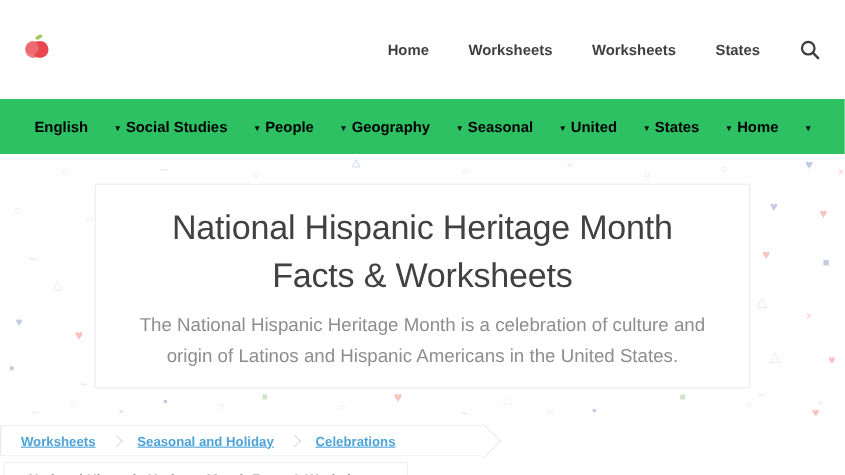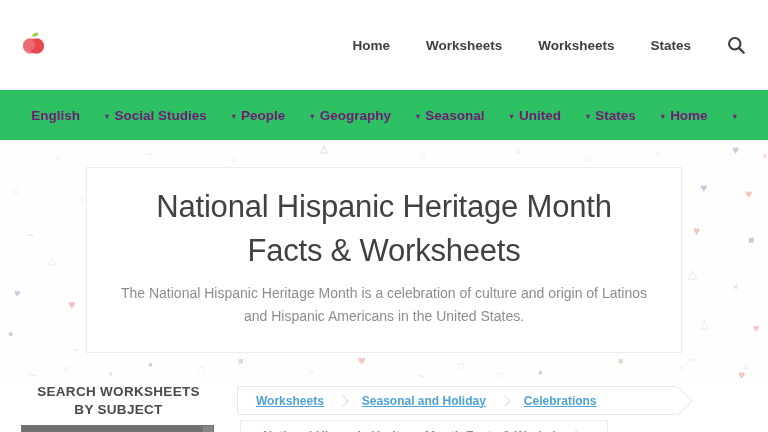--- a/index.html
+++ b/index.html
@@ -11,33 +11,33 @@
                 justify-content:space-between; padding:0 22px 0 20px; background:#fff; }
   .brand { display:flex; align-items:center; gap:7px; cursor:pointer; }
   .brand-name { font-size:23px; font-weight:600; color:#3b3b3b; letter-spacing:-0.3px; }
   .top-nav { display:flex; align-items:center; gap:36px;padding-left:16px; }
   .top-nav a { font-size:13.5px; font-weight:700; color:#3f3f3f; text-decoration:none; cursor:pointer; }
   .search-btn { display:flex; align-items:center; cursor:pointer; }
 
   
   .greenbar { height:50px; background:#2ec164; display:flex; align-items:center;
               justify-content:space-evenly; padding:0 26px; }
-  .gitem { color:#701a75; font-size:13.5px; font-weight:700; text-decoration:none;
+  .gitem { color:#000000; font-size:13.5px; font-weight:700; text-decoration:none;
            cursor:pointer; white-space:nowrap; display:flex; align-items:center;gap:19px; }
   .caret { font-size:8px; margin-left:6px; opacity:.9; transform:translateY(1px); }
 
   
   .hero { position:relative; height:238px; background:#fefefe; overflow:hidden; }
   .confetti span { position:absolute; line-height:1; pointer-events:none; }
   .hero-card { position:relative; z-index:2; width:596px; margin:27px auto 0;
                background:#fff; border:1px solid #ececec; height:186px;
                padding:17px 30px 0; text-align:center; }
   .hero-card h1 { font-size:31px; font-weight:500; color:#414141; line-height:1.42;
                   letter-spacing:-0.2px; }
-  .hero-card p { font-size:14px; color:#8d8d8d; line-height:1.62; margin:9px auto 4px;
+  .hero-card p { font-size:17px; color:#8d8d8d; line-height:1.62; margin:9px auto 4px;
                  max-width:548px; }
 
   
   .bottom { height:54px; display:flex; background:#fff; }
   .sidebar { width:237px; flex:0 0 237px; }
   .sb-head { margin:5px auto 0; width:180px; text-align:center; font-size:13.5px;
              font-weight:700; color:#4a4a4a; line-height:1.3; letter-spacing:.3px; }
   .sb-drop { position:relative; margin:7px 0 0 21px; width:193px; height:14px;
              background:#717171; cursor:pointer; }
   .sb-drop::after { content:""; position:absolute; right:1px; top:1px; width:10px;
@@ -171,24 +171,20 @@
       <span style="left: 198px; top: 226px; font-size: 9px; color: rgb(212, 212, 212); opacity: 0.55;">□</span>
       <span style="left: 498px; top: 232px; font-size: 9px; color: rgb(212, 212, 212); opacity: 0.55;">□</span>
     </div>
   <div class="hero-card">
     <h1>National Hispanic Heritage Month Facts &amp; Worksheets</h1>
     <p>The National Hispanic Heritage Month is a celebration of culture and origin of Latinos and Hispanic Americans in the United States.</p>
   </div>
 </section>
 
 <section class="bottom">
-  <aside class="sidebar">
-    <div class="sb-head">SEARCH WORKSHEETS BY SUBJECT</div>
-    <div class="sb-drop"></div>
-  </aside>
   <div class="main-col">
     <div class="crumbs">
       <a>Worksheets</a>
       <span class="crumb-sep"></span>
       <a>Seasonal and Holiday</a>
       <span class="crumb-sep"></span>
       <a>Celebrations</a>
     </div>
     <div class="content-card">
       <div>National Hispanic Heritage Month Facts &amp; Worksheets</div>

